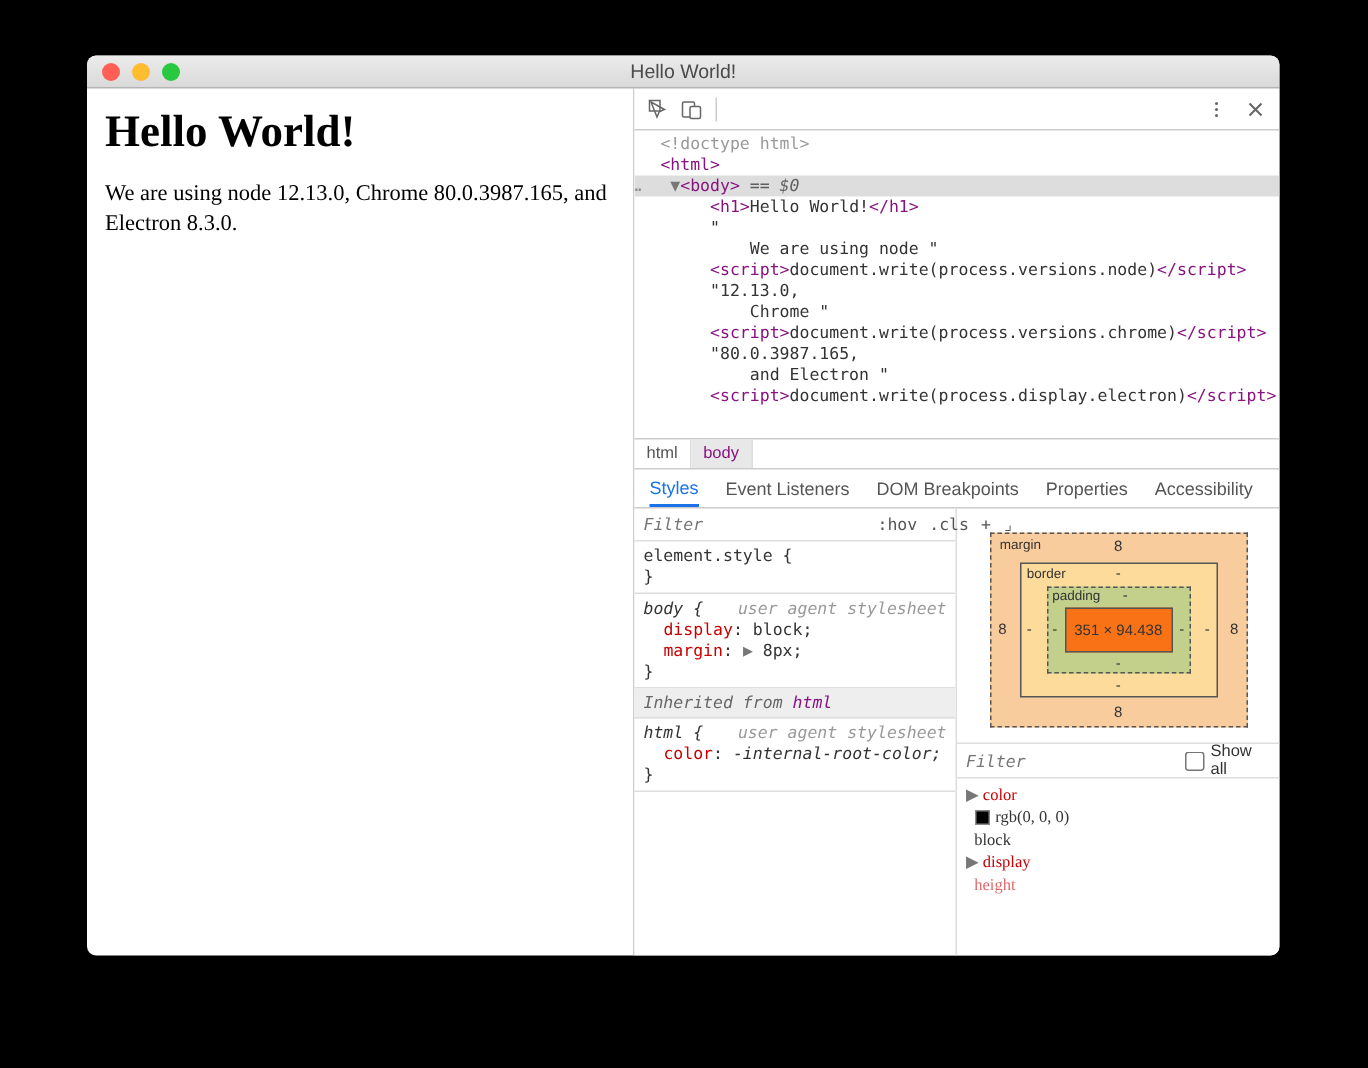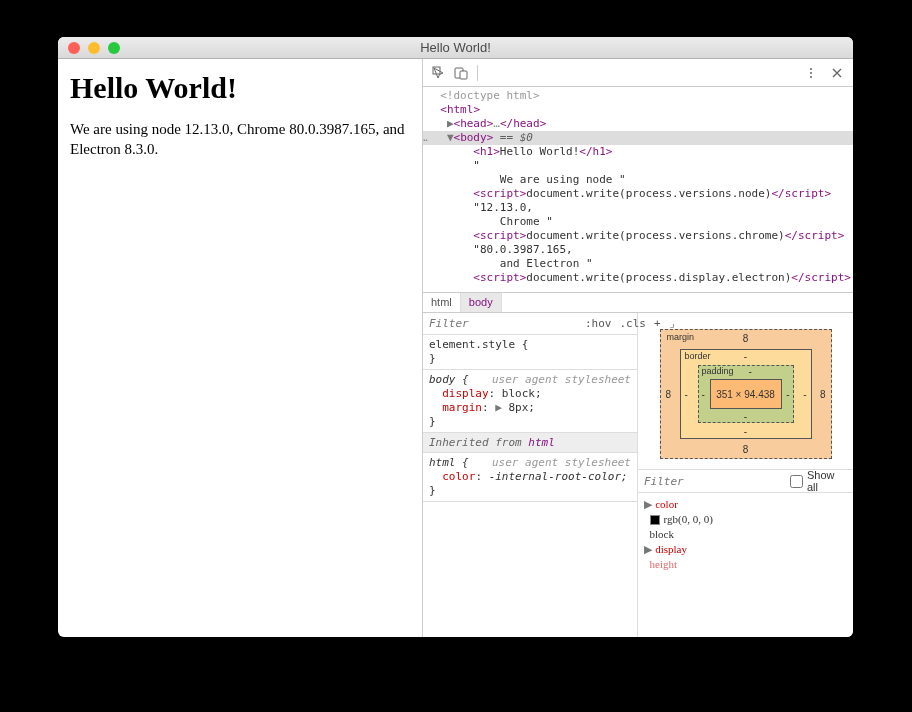--- a/index.html
+++ b/index.html
@@ -54,21 +54,21 @@
 .arr2 { color: #777; }
 .inherit { background: #eee; padding: 3px 6px; border-bottom: 1px solid #ddd; font-style: italic; color: #666; }
 .inherit .lnk { color: #881280; }
 .styles-right { flex: 1; display: flex; flex-direction: column; }
 .box-model { flex: 0 0 auto; padding: 16px 10px 10px 10px; display: flex; justify-content: center; }
 .bm { position: relative; width: 172px; height: 130px; }
 .bm-layer { position: absolute; display: flex; align-items: center; justify-content: center; font-size: 10px; }
 .bm-margin { inset: 0; background: #f9cc9d; border: 1px dashed #555; }
 .bm-border { inset: 20px; background: #fddb9b; border: 1px solid #555; }
 .bm-padding { inset: 36px; left: 38px; right: 38px; background: #c3d08b; border: 1px dashed #555; }
-.bm-content { inset: 50px; left: 50px; right: 50px; background: #fdba74; border: 1px solid #555; color: #333; display: flex; align-items: center; justify-content: center; }
+.bm-content { inset: 50px; left: 50px; right: 50px; background: #f97316; border: 1px solid #555; color: #333; display: flex; align-items: center; justify-content: center; }
 .bm-label { position: absolute; font-size: 9px; color: #333; }
 .bm-num { position: absolute; font-size: 10px; color: #333; }
 .computed-toolbar { height: 24px; border-top: 1px solid #ddd; border-bottom: 1px solid #ddd; display: flex; align-items: center; padding: 0 6px; font-size: 11px; }
 .computed-toolbar input.f { flex: 1; border: none; outline: none; font-size: 11px; font-style: italic; color: #888; font-family: Menlo, monospace; }
 .showall { display: flex; align-items: center; gap: 4px; color: #333; }
 .computed-list { padding: 4px 6px; font-family: Liberation Serif, serif; font-size: 11px; line-height: 15px; }
 .computed-list .cprop { color: #c80000; }
 .computed-list .cval { color: #333; }
 .computed-list .sw { display: inline-block; width: 10px; height: 10px; background: #000; border: 1px solid #888; vertical-align: middle; margin-right: 4px; }
 svg { display: block; }
@@ -121,39 +121,45 @@
             <svg width="12" height="12" viewBox="0 0 12 12">
                 <path d="M2 2l8 8M10 2l-8 8" stroke="#666" stroke-width="1.4"></path>
               </svg>
           </span>
         </div>
       </div>
 
       <div class="elements">
         <div class="el-row"><span class="ind">  </span><span class="tok-doctype">&lt;!doctype html&gt;</span></div>
         <div class="el-row"><span class="ind">  </span><span class="tok-punc">&lt;</span><span class="tok-tag">html</span><span class="tok-punc">&gt;</span></div>
-        <div class="el-row"><span class="ind">   </span><span class="arr">▶</span><span class="tok-punc">&lt;</span><span class="tok-tag">head</span><span class="tok-punc">&gt;</span><span class="tw">…</span><span class="tok-punc">&lt;/</span><span class="tok-tag">head</span><span class="tok-punc">&gt;</span></div>
         <div class="el-row sel"><span class="ind">   </span><span class="arr">▼</span><span class="tok-punc">&lt;</span><span class="tok-tag">body</span><span class="tok-punc">&gt;</span><span class="tok-attr"> == $0</span></div>
         <div class="el-row"><span class="ind">       </span><span class="tok-punc">&lt;</span><span class="tok-tag">h1</span><span class="tok-punc">&gt;</span><span class="tok-text">Hello World!</span><span class="tok-punc">&lt;/</span><span class="tok-tag">h1</span><span class="tok-punc">&gt;</span></div>
         <div class="el-row"><span class="ind">       </span><span class="tok-text">"</span></div>
         <div class="el-row"><span class="ind">       </span><span class="tok-text">    We are using node "</span></div>
         <div class="el-row"><span class="ind">       </span><span class="tok-punc">&lt;</span><span class="tok-tag">script</span><span class="tok-punc">&gt;</span><span class="tok-text">document.write(process.versions.node)</span><span class="tok-punc">&lt;/</span><span class="tok-tag">script</span><span class="tok-punc">&gt;</span></div>
         <div class="el-row"><span class="ind">       </span><span class="tok-text">"12.13.0,</span></div>
         <div class="el-row"><span class="ind">       </span><span class="tok-text">    Chrome "</span></div>
         <div class="el-row"><span class="ind">       </span><span class="tok-punc">&lt;</span><span class="tok-tag">script</span><span class="tok-punc">&gt;</span><span class="tok-text">document.write(process.versions.chrome)</span><span class="tok-punc">&lt;/</span><span class="tok-tag">script</span><span class="tok-punc">&gt;</span></div>
         <div class="el-row"><span class="ind">       </span><span class="tok-text">"80.0.3987.165,</span></div>
         <div class="el-row"><span class="ind">       </span><span class="tok-text">    and Electron "</span></div>
         <div class="el-row"><span class="ind">       </span><span class="tok-punc">&lt;</span><span class="tok-tag">script</span><span class="tok-punc">&gt;</span><span class="tok-text">document.write(process.display.electron)</span><span class="tok-punc">&lt;/</span><span class="tok-tag">script</span><span class="tok-punc">&gt;</span></div>
       </div>
 
       <div class="crumbs">
         <div class="crumb">html</div>
         <div class="crumb active">body</div>
       </div>
 
+      <div class="subtabs">
+        <div class="subtab active">Styles</div>
+        <div class="subtab">Event Listeners</div>
+        <div class="subtab">DOM Breakpoints</div>
+        <div class="subtab">Properties</div>
+        <div class="subtab">Accessibility</div>
+      </div>
 
       <div class="styles-area">
         <div class="styles-left">
           <div class="sl-toolbar">
             <input class="sl-filter" placeholder="Filter" style="">
             <span class="sl-hov">:hov</span>
             <span class="sl-hov">.cls</span>
             <span class="sl-hov">+</span>
             <span class="sl-hov">⌟</span>
           </div>

